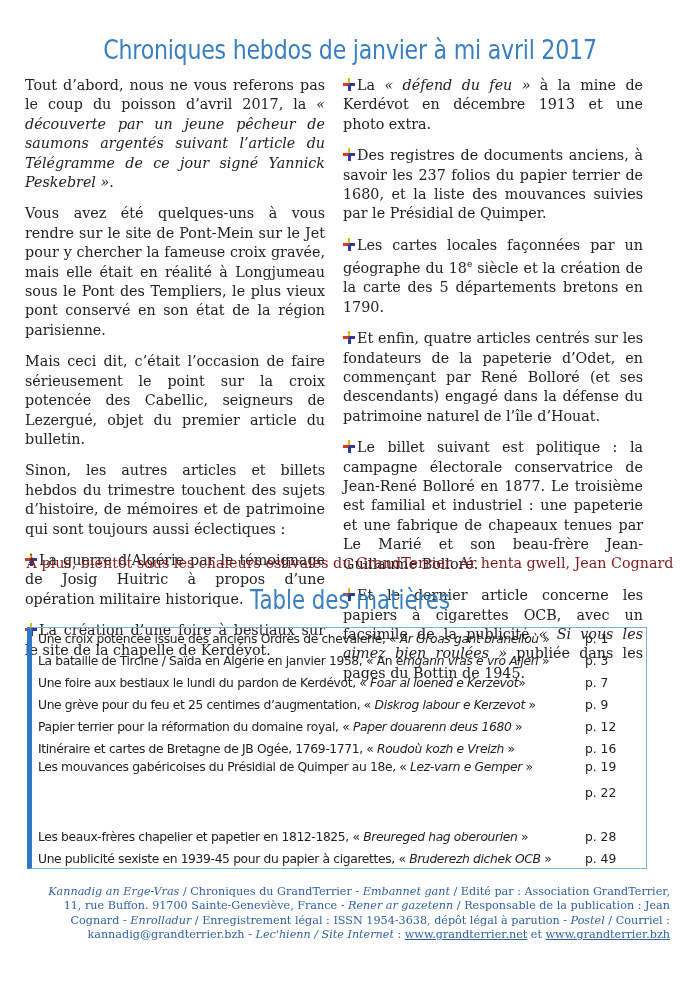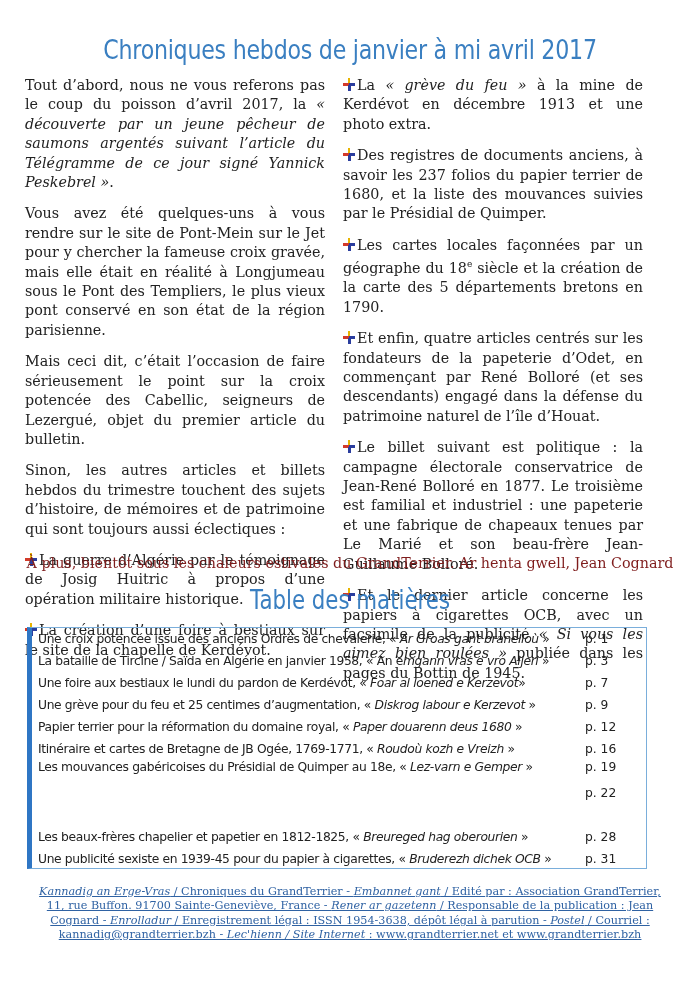--- a/index.html
+++ b/index.html
@@ -24,41 +24,41 @@
                font-family:"DejaVu Sans","Liberation Sans",sans-serif; font-size:26px; color:#3a7fc1;
                transform:scaleX(0.82); }
   .toc { position:absolute; left:27px; top:627px; width:620px; height:242px;
          border:1px solid #7aaedb; border-left:5px solid #2f76c4; box-sizing:border-box;padding-left:47px; }
   .toc-row { position:absolute; left:6px; height:22px; width:600px;
              font-family:"DejaVu Sans","Liberation Sans",sans-serif; font-size:12.3px; color:#222;
              line-height:22px; white-space:nowrap; }
   .toc-row .txt { display:inline-block; letter-spacing:-0.35px; }
   .toc-row .txt i { font-style:italic; }
   .toc-row .pg { position:absolute; left:547px; top:0; }
-  .footer { position:absolute; left:30px; top:885px; width:640px; text-align:center;
-            font-size:11.2px; line-height:14.4px; color:#2f62a3;text-decoration:underline; }
+  .footer { position:absolute; left:30px; top:885px; width:640px; text-align:right;
+            font-size:11.2px; line-height:14.4px; color:#2f62a3; }
   .footer i { font-style:italic; }
   .footer a { color:#2f62a3; text-decoration:underline; }
 </style>
 </head>
 <body>
 
 <div class="title">Chroniques hebdos de janvier à mi avril 2017</div>
 
 <div class="col col-left">
   <p><span>Tout d’abord, nous ne vous referons pas le coup du poisson d’avril 2017, la </span><i>« découverte par un jeune pêcheur de saumons argentés suivant l’article du Télégramme de ce jour signé Yannick Peskebrel »</i><span>.</span></p>
   <p>Vous avez été quelques-uns à vous rendre sur le site de Pont-Mein sur le Jet pour y chercher la fameuse croix gravée, mais elle était en réalité à Longjumeau sous le Pont des Templiers, le plus vieux pont conservé en son état de la région parisienne.</p>
   <p>Mais ceci dit, c’était l’occasion de faire sérieusement le point sur la croix potencée des Cabellic, seigneurs de Lezergué, objet du premier article du bulletin.</p>
   <p>Sinon, les autres articles et billets hebdos du trimestre touchent des sujets d’histoire, de mémoires et de patrimoine qui sont toujours aussi éclectiques :</p>
   <p><span class="bullet"><span class="v1"></span><span class="h1"></span><span class="h2"></span><span class="v2"></span></span><span>La guerre d’Algérie par le témoignage de Josig Huitric à propos d’une opération militaire historique.</span></p>
   <p><span class="bullet"><span class="v1"></span><span class="h1"></span><span class="h2"></span><span class="v2"></span></span><span>La création d’une foire à bestiaux sur le site de la chapelle de Kerdévot.</span></p>
 </div>
 
 <div class="col col-right">
-  <p><span class="bullet"><span class="v1"></span><span class="h1"></span><span class="h2"></span><span class="v2"></span></span><span>La </span><i>« grève du feu »</i><span> à la mine de Kerdévot en décembre 1913 et une photo extra.</span></p>
+  <p><span class="bullet"><span class="v1"></span><span class="h1"></span><span class="h2"></span><span class="v2"></span></span><span>La </span><i>« défend du feu »</i><span> à la mine de Kerdévot en décembre 1913 et une photo extra.</span></p>
   <p><span class="bullet"><span class="v1"></span><span class="h1"></span><span class="h2"></span><span class="v2"></span></span><span>Des registres de documents anciens, à savoir les 237 folios du papier terrier de 1680, et la liste des mouvances suivies par le Présidial de Quimper.</span></p>
   <p><span class="bullet"><span class="v1"></span><span class="h1"></span><span class="h2"></span><span class="v2"></span></span><span>Les cartes locales façonnées par un géographe du 18</span><sup style="font-size:9px">e</sup><span> siècle et la création de la carte des 5 départements bretons en 1790.</span></p>
   <p><span class="bullet"><span class="v1"></span><span class="h1"></span><span class="h2"></span><span class="v2"></span></span><span>Et enfin, quatre articles centrés sur les fondateurs de la papeterie d’Odet, en commençant par René Bolloré (et ses descendants) engagé dans la défense du patrimoine naturel de l’île d’Houat.</span></p>
   <p><span class="bullet"><span class="v1"></span><span class="h1"></span><span class="h2"></span><span class="v2"></span></span><span>Le billet suivant est politique : la campagne électorale conservatrice de Jean-René Bolloré en 1877. Le troisième est familial et industriel : une papeterie et une fabrique de chapeaux tenues par Le Marié et son beau-frère Jean-Guillaume Bolloré.</span></p>
   <p><span class="bullet"><span class="v1"></span><span class="h1"></span><span class="h2"></span><span class="v2"></span></span><span>Et le dernier article concerne les papiers à cigarettes OCB, avec un facsimile de la publicité </span><i>« Si vous les aimez bien roulées »</i><span> publiée dans les pages du Bottin de 1945.</span></p>
 </div>
 
 <div class="signoff">À plus, bientôt sous les chaleurs estivales du GrandTerrier. Ar henta gwell, Jean Cognard</div>
 
 <div class="toc-title">Table des matières</div>
@@ -66,18 +66,18 @@
 <div class="toc">
   <div class="toc-row" style="top:0px"><span class="txt"><span>Une croix potencée issue des anciens Ordres de chevalerie, « </span><i>Ar Groas gant  branelloù</i><span> »</span></span><span class="pg">p. 1</span></div>
   <div class="toc-row" style="top:22px"><span class="txt"><span>La bataille de Tircine / Saïda en Algérie en janvier 1958, « An e</span><i>mgann vras e vro Aljeri</i><span> »</span></span><span class="pg">p. 3</span></div>
   <div class="toc-row" style="top:44px"><span class="txt"><span>Une foire aux bestiaux le lundi du pardon de Kerdévot, « </span><i>Foar al loened e Kerzevot</i><span>»</span></span><span class="pg">p. 7</span></div>
   <div class="toc-row" style="top:66px"><span class="txt"><span>Une grève pour du feu et 25 centimes d’augmentation, « </span><i>Diskrog labour e Kerzevot</i><span> »</span></span><span class="pg">p. 9</span></div>
   <div class="toc-row" style="top:88px"><span class="txt"><span>Papier terrier pour la réformation du domaine royal, « </span><i>Paper douarenn deus 1680</i><span> »</span></span><span class="pg">p. 12</span></div>
   <div class="toc-row" style="top:110px"><span class="txt"><span>Itinéraire et cartes de Bretagne de JB Ogée, 1769-1771, « </span><i>Roudoù kozh e Vreizh</i><span> »</span></span><span class="pg">p. 16</span></div>
   <div class="toc-row" style="top:128px"><span class="txt"><span>Les mouvances gabéricoises du Présidial de Quimper au 18e, « </span><i>Lez-varn e Gemper</i><span> »</span></span><span class="pg">p. 19</span></div>
   <div class="toc-row" style="top:154px"><span class="pg">p. 22</span></div>
   <div class="toc-row" style="top:198px"><span class="txt"><span>Les beaux-frères chapelier et papetier en 1812-1825, « </span><i>Breureged hag oberourien</i><span> »</span></span><span class="pg">p. 28</span></div>
-  <div class="toc-row" style="top:220px"><span class="txt"><span>Une publicité sexiste en 1939-45 pour du papier à cigarettes, « </span><i>Bruderezh dichek OCB</i><span> »</span></span><span class="pg">p. 31</span></div>
+  <div class="toc-row" style="top:220px"><span class="txt"><span>Une publicité sexiste en 1939-45 pour du papier à cigarettes, « </span><i>Bruderezh dichek OCB</i><span> »</span></span><span class="pg">p. 49</span></div>
 </div>
 
 <div class="footer">
   <i>Kannadig an Erge-Vras</i><span> / Chroniques du GrandTerrier - </span><i>Embannet gant</i><span> / Edité par : Association GrandTerrier, 11, rue Buffon. 91700 Sainte-Geneviève, France - </span><i>Rener ar gazetenn</i><span> / Responsable de la publication : Jean Cognard - </span><i>Enrolladur</i><span> / Enregistrement légal : ISSN 1954-3638, dépôt légal à parution - </span><i>Postel</i><span> / Courriel : kannadig@grandterrier.bzh - </span><i>Lec'hienn / Site Internet</i><span> : </span><a>www.grandterrier.net</a><span> et </span><a>www.grandterrier.bzh</a>
 </div>
 
 </body></html>

